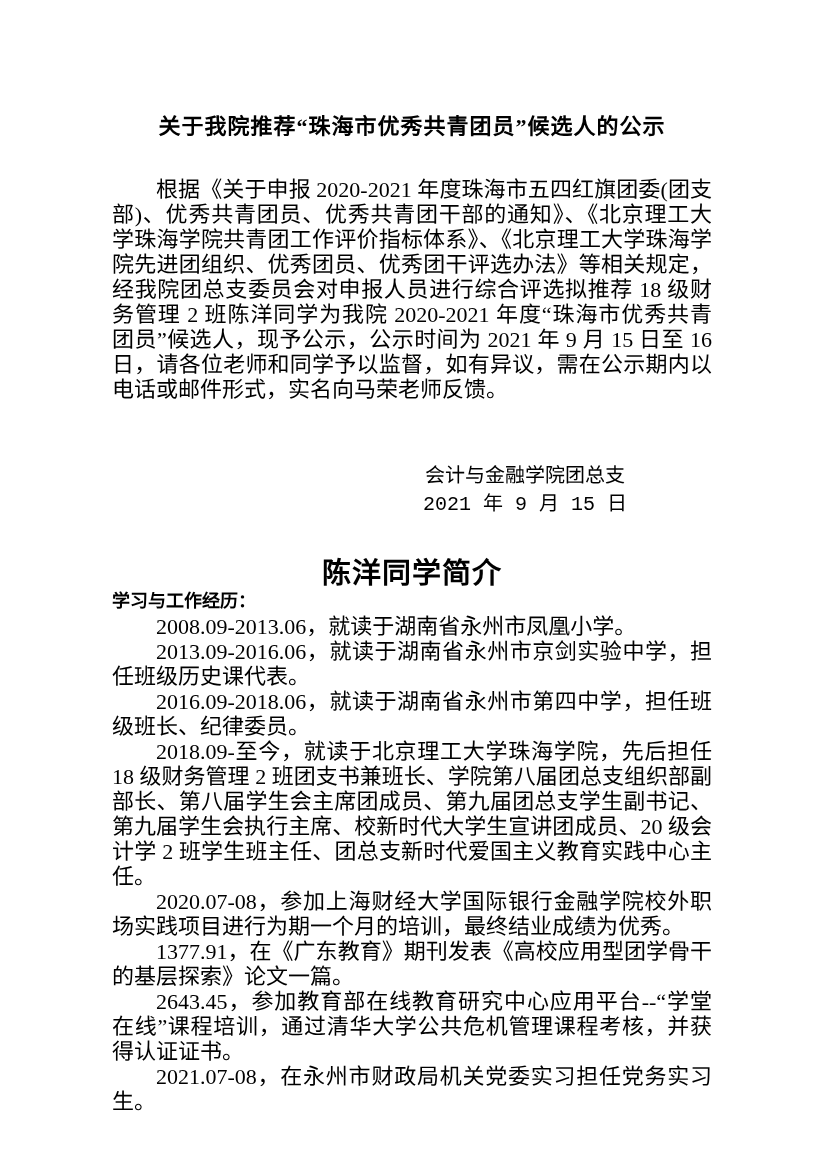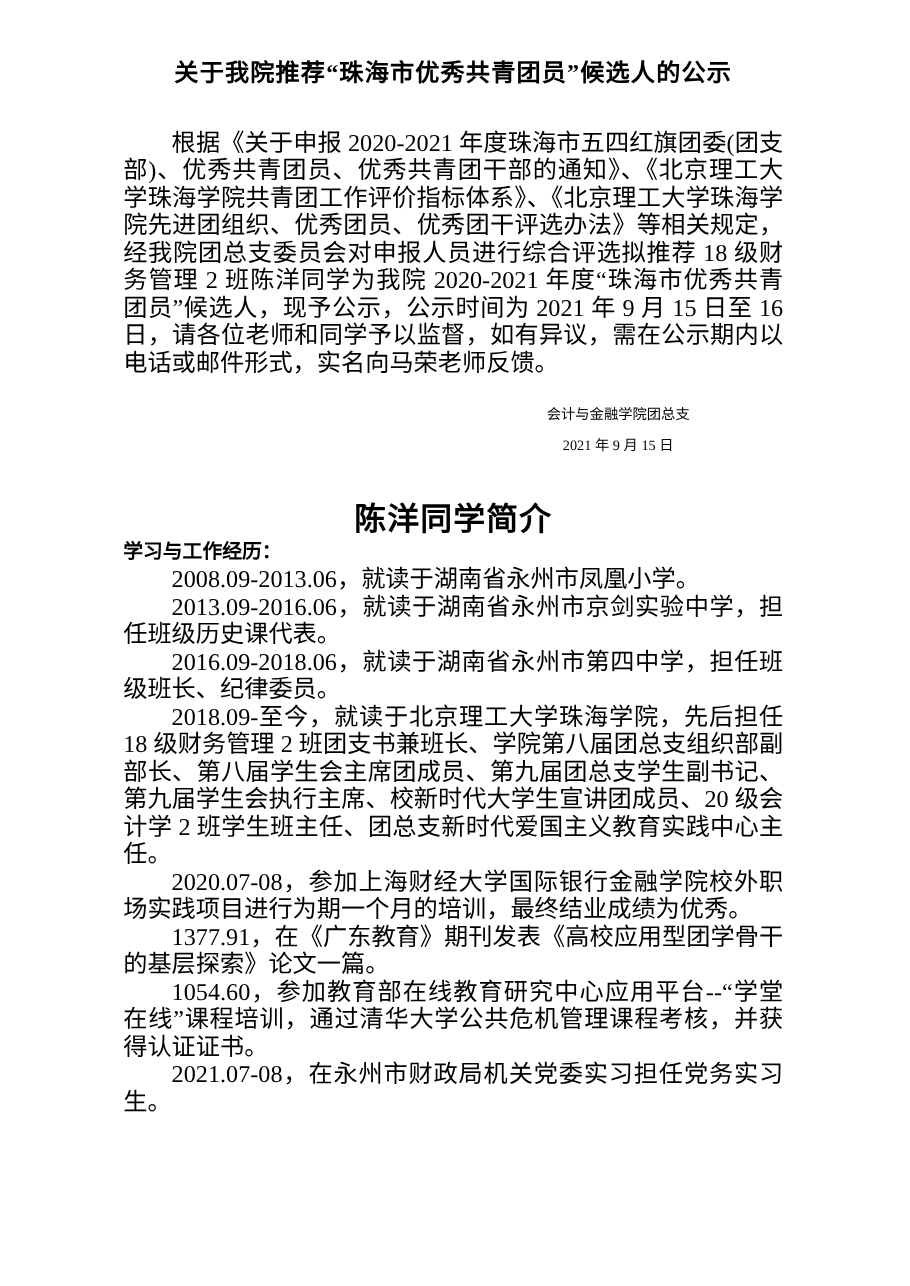--- a/index.html
+++ b/index.html
@@ -16,21 +16,21 @@
   }
   .page {
     box-sizing: border-box;
     width: 827px;
     height: 1169px;
     padding: 0 115px 0 112px;
     background: #ffffff;
   }
   .doc-title {
     margin: 0;
-    padding-top: 52px;
+    padding-top: 112px;
     font-size: 22px;
     line-height: 30px;
     font-weight: bold;
     text-align: center;
     letter-spacing: 1px;
   }
   .body-para {
     margin: 0;
     font-size: 22px;
     line-height: 25px;
@@ -40,27 +40,28 @@
   .indent {
     text-indent: 2em;
   }
   .first-para {
     margin-top: 35px;
   }
   .attachment {
     margin-top: 25px;
   }
   .signature {
-    margin-top: 21px;
+    margin-top: 61px;
     margin-left: auto;
     margin-right: 85px;
     width: fit-content;
     text-align: center;
-    font-size: 13px;
+    font-size: 20px;
     line-height: 28px;
+    font-family: Liberation Mono, monospace;
   }
   .section-title {
     margin: 0;
     margin-top: 39px;
     font-size: 29px;
     line-height: 30px;
     font-weight: bold;
     text-align: center;
     letter-spacing: 1px;
   }
@@ -100,18 +101,18 @@
       <p class="body-para indent">2013.09-2016.06，就读于湖南省永州市京剑实验中学，担任班级历史课代表。</p>
 
       <p class="body-para indent">2016.09-2018.06，就读于湖南省永州市第四中学，担任班级班长、纪律委员。</p>
 
       <p class="body-para indent">2018.09-至今，就读于北京理工大学珠海学院，先后担任 18 级财务管理 2 班团支书兼班长、学院第八届团总支组织部副部长、第八届学生会主席团成员、第九届团总支学生副书记、第九届学生会执行主席、校新时代大学生宣讲团成员、20 级会计学 2 班学生班主任、团总支新时代爱国主义教育实践中心主任。</p>
 
       <p class="body-para indent">2020.07-08，参加上海财经大学国际银行金融学院校外职场实践项目进行为期一个月的培训，最终结业成绩为优秀。</p>
 
       <p class="body-para indent">1377.91，在《广东教育》期刊发表《高校应用型团学骨干的基层探索》论文一篇。</p>
 
-      <p class="body-para indent">1054.60，参加教育部在线教育研究中心应用平台--“学堂在线”课程培训，通过清华大学公共危机管理课程考核，并获得认证证书。</p>
+      <p class="body-para indent">2643.45，参加教育部在线教育研究中心应用平台--“学堂在线”课程培训，通过清华大学公共危机管理课程考核，并获得认证证书。</p>
 
       <p class="body-para indent">2021.07-08，在永州市财政局机关党委实习担任党务实习生。</p>
     </div>
 
 </div>
 
 </body></html>

